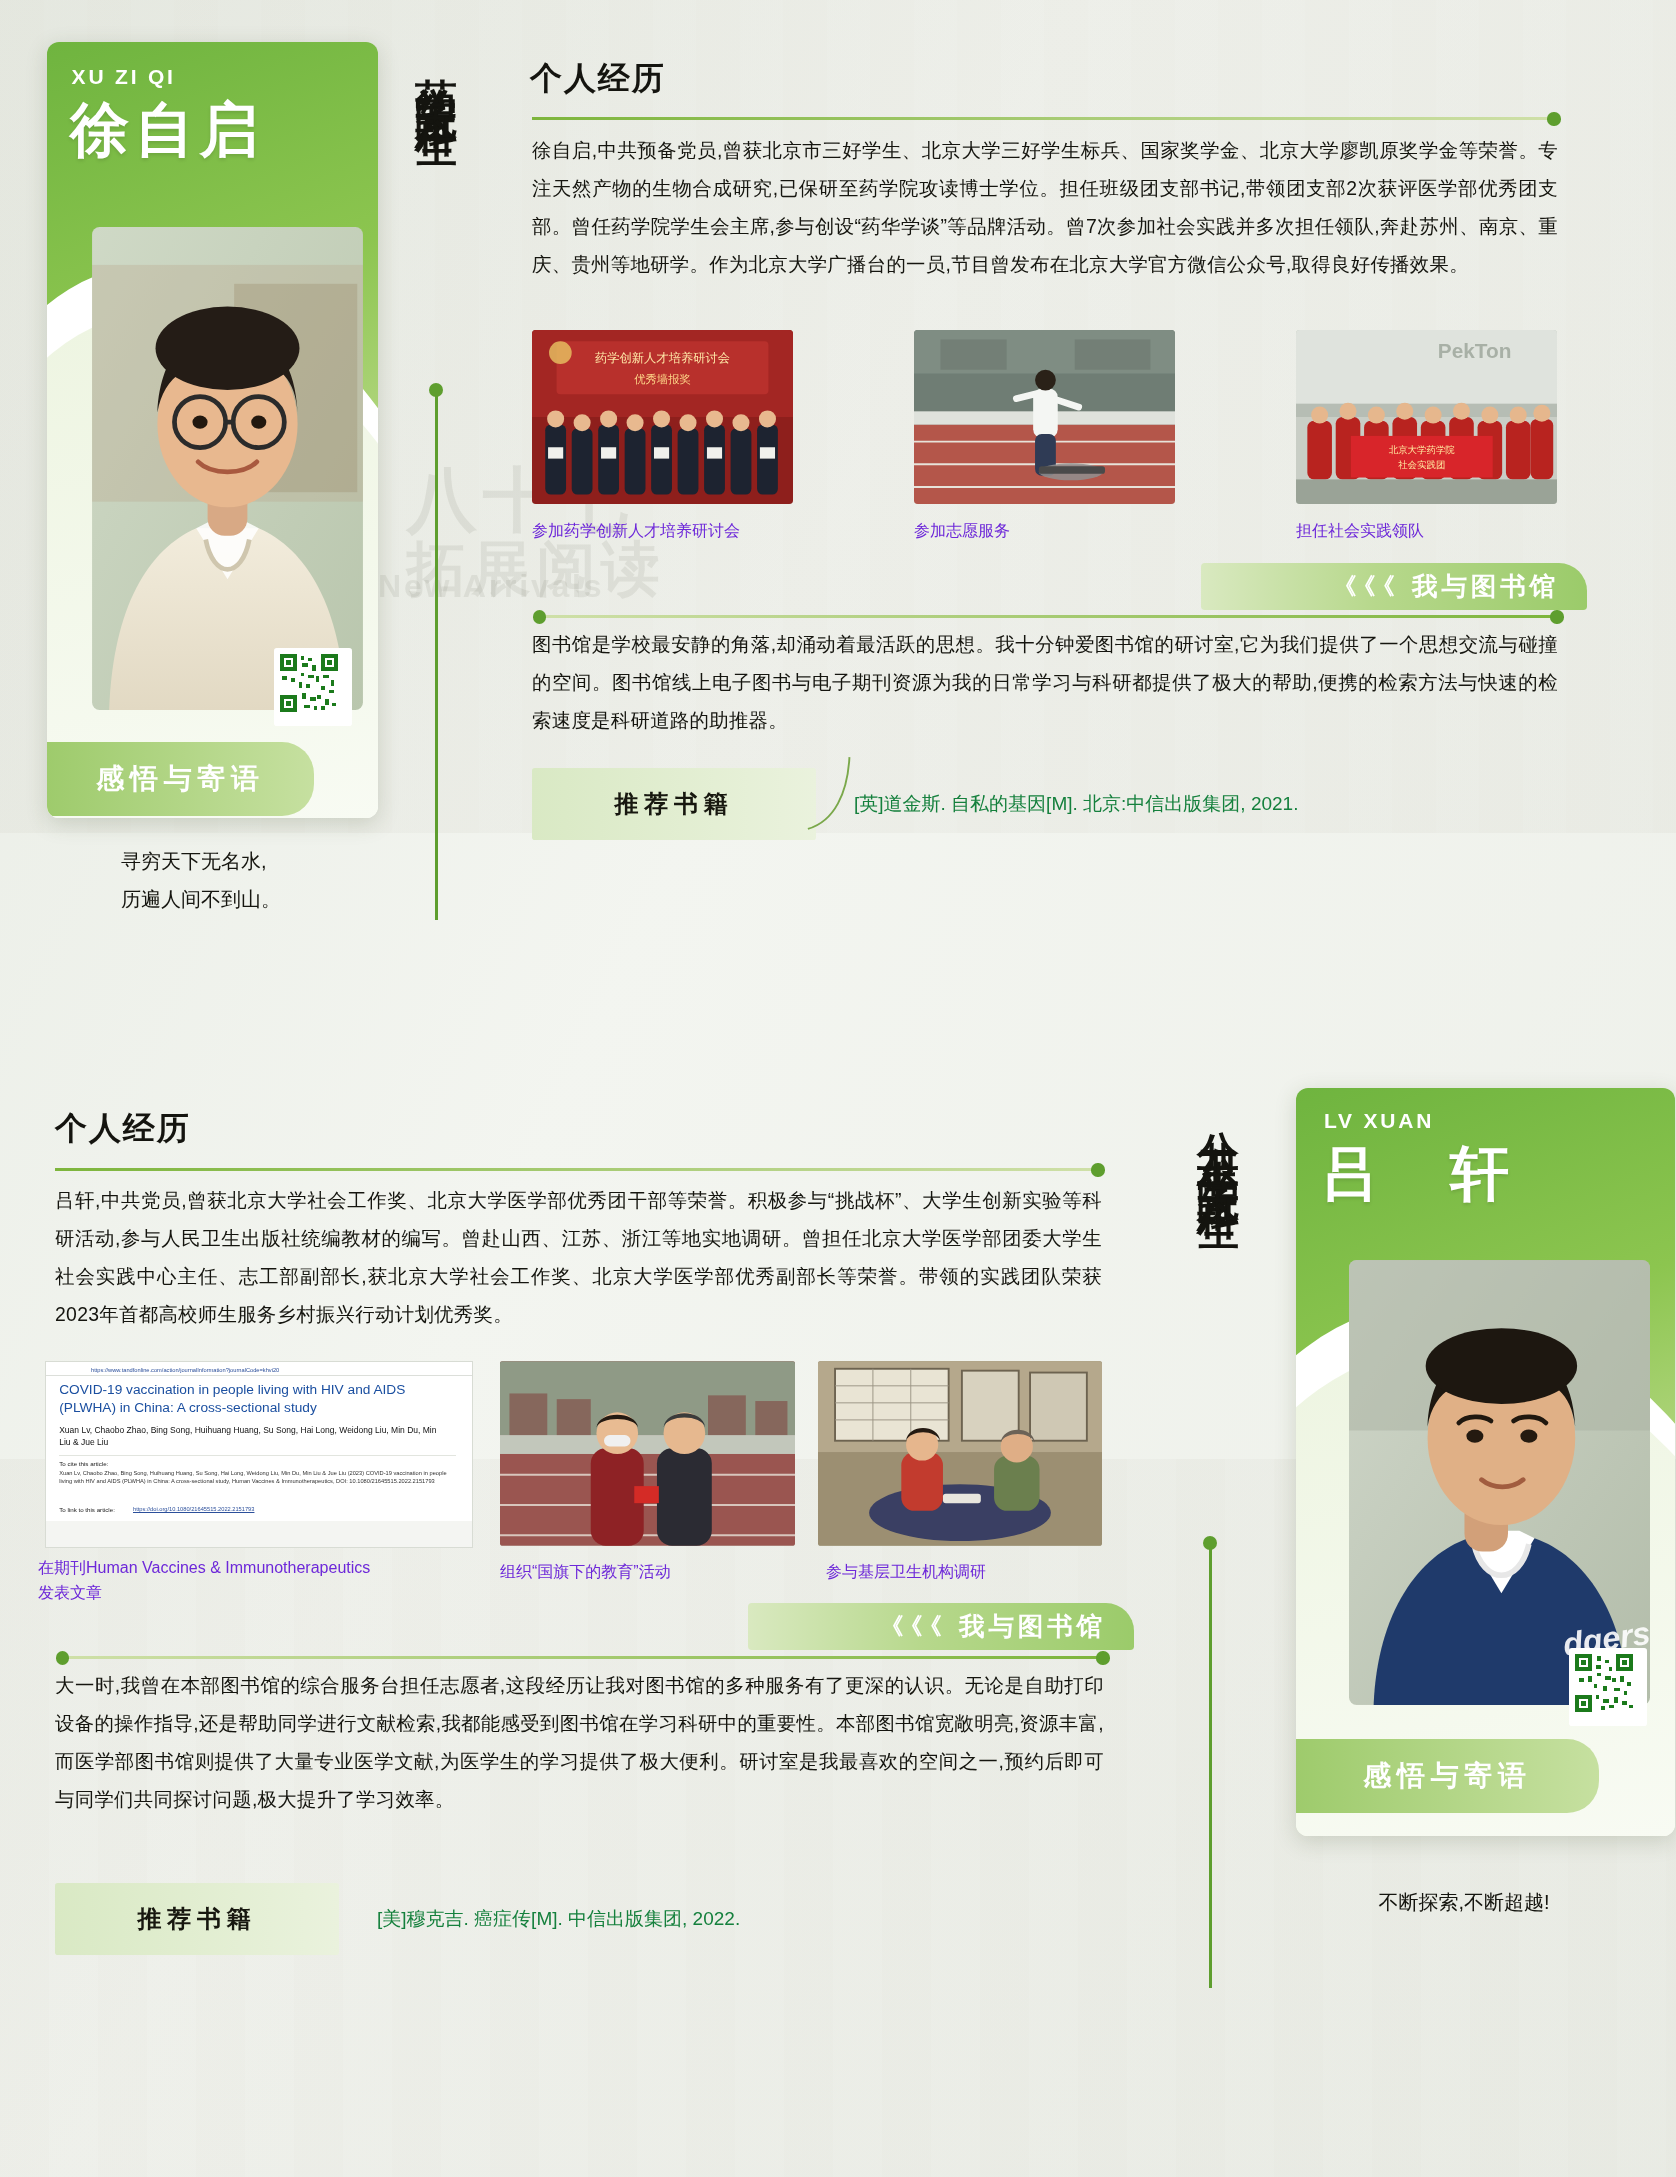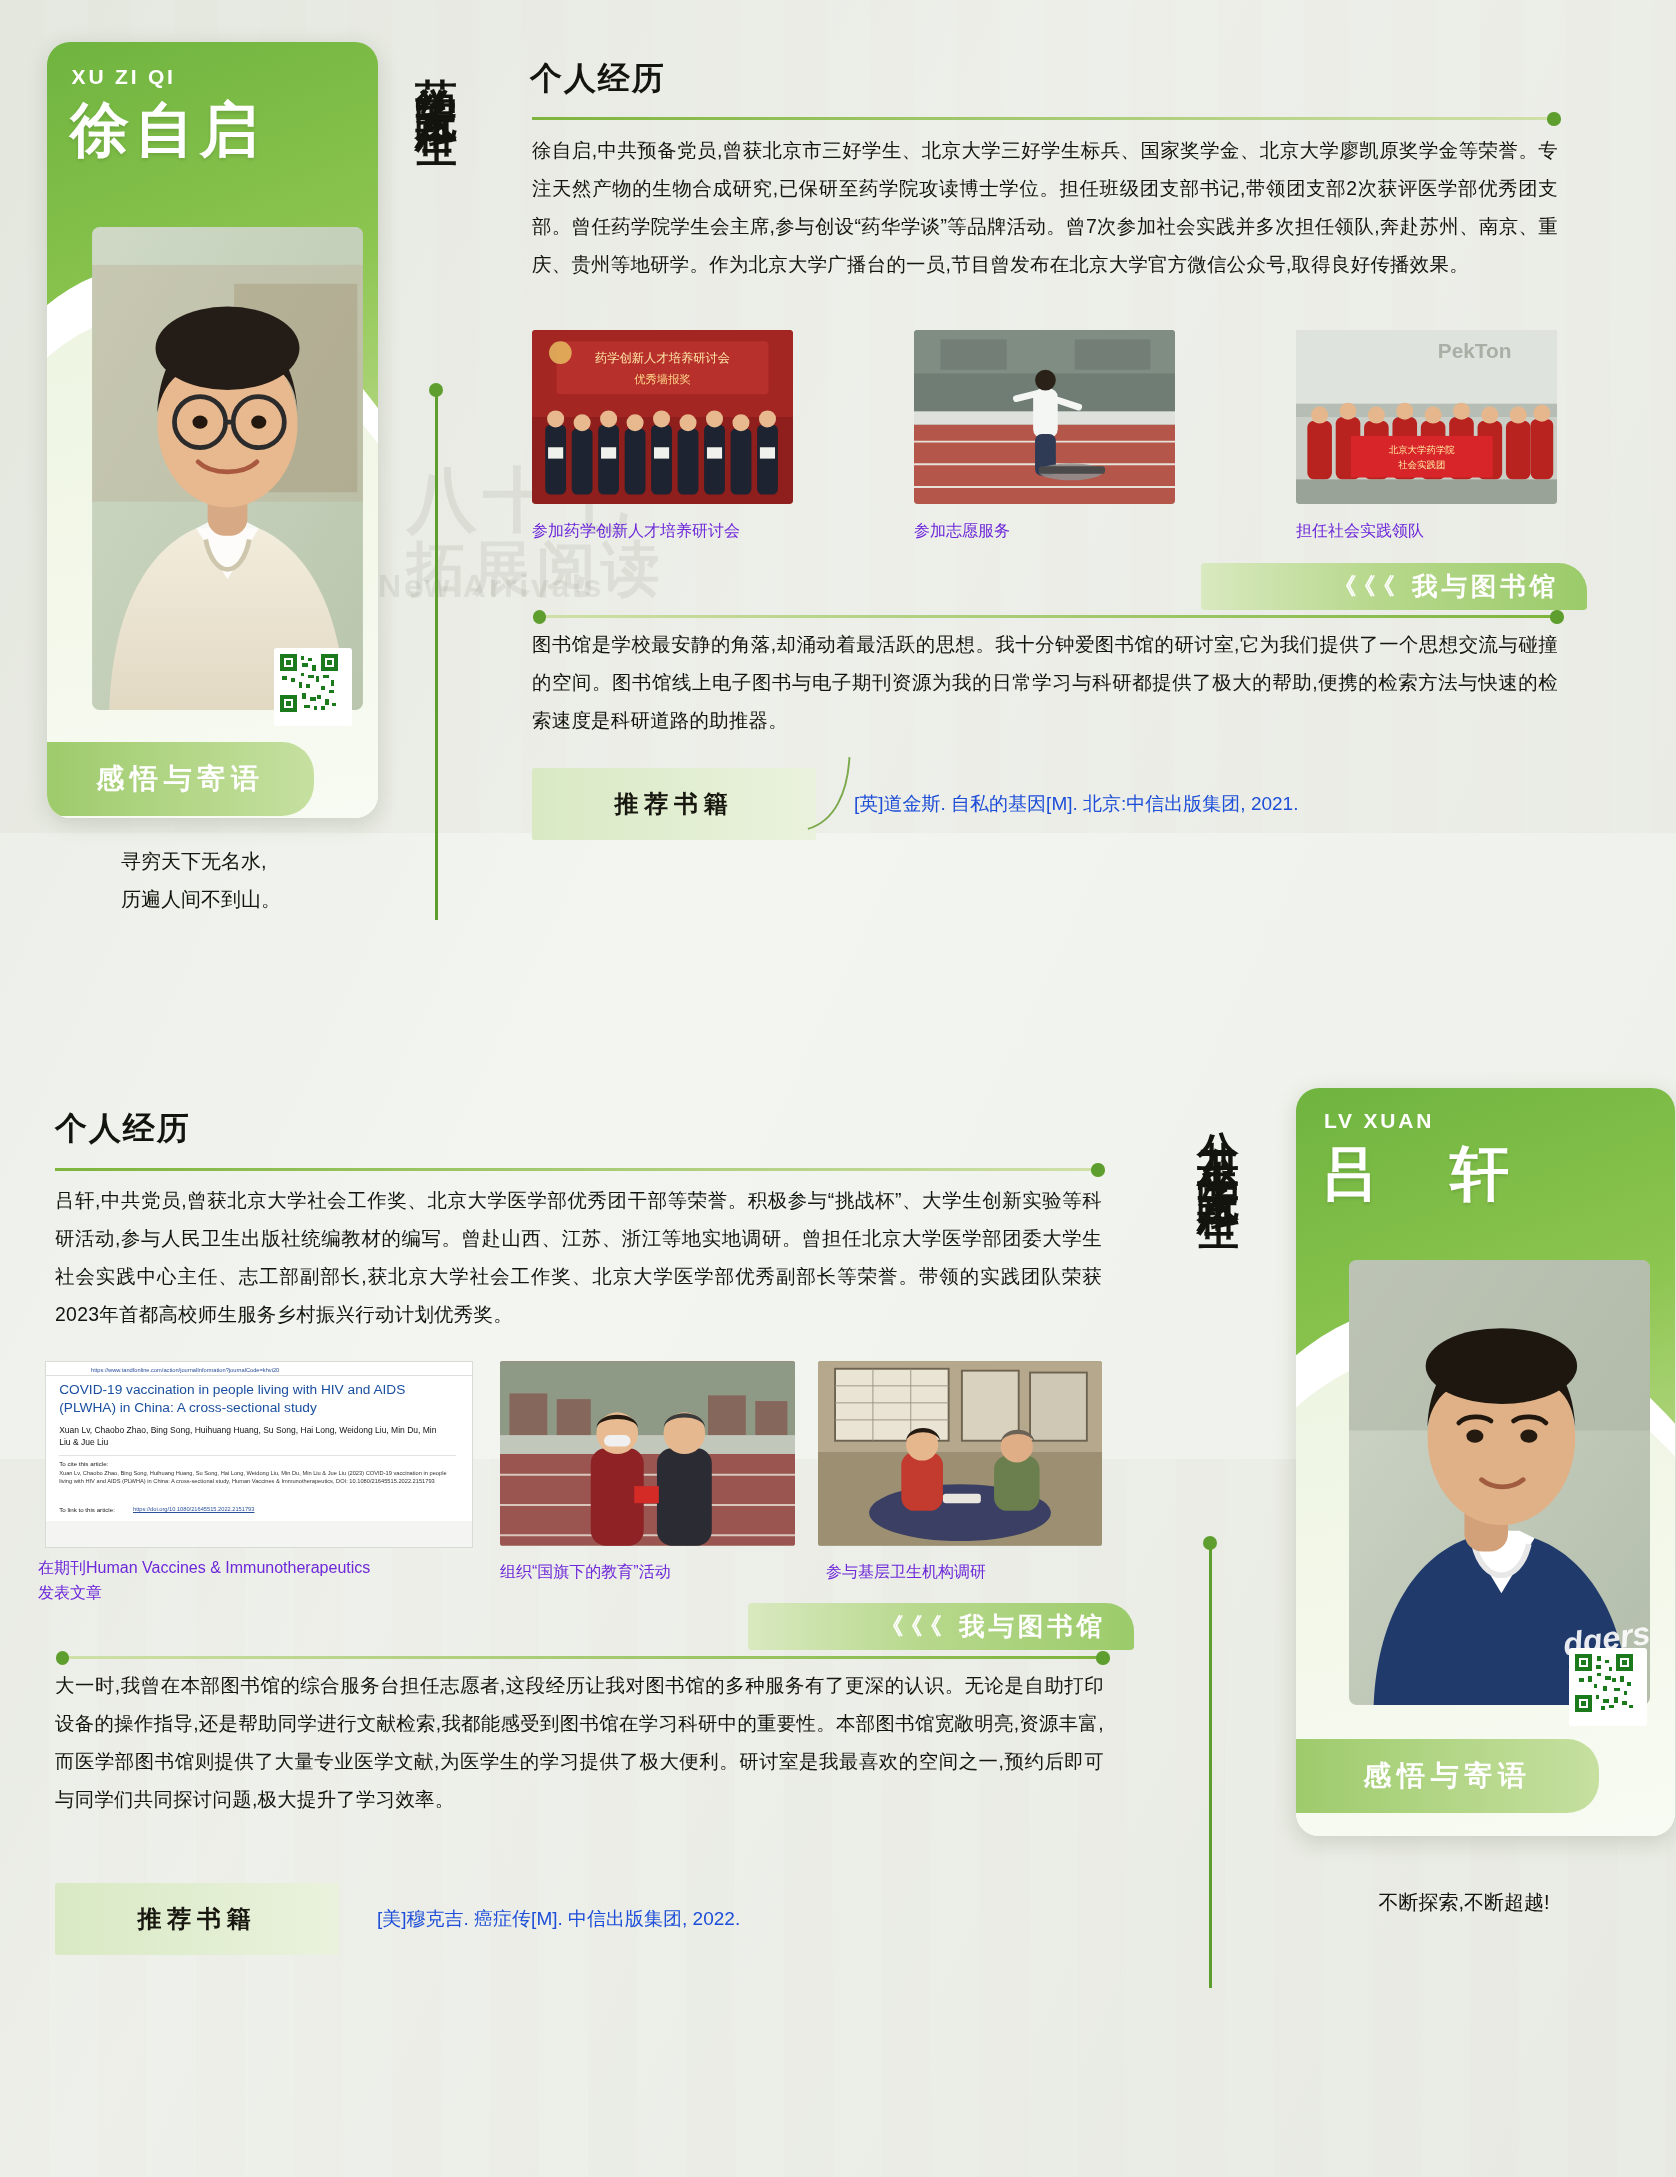--- a/index.html
+++ b/index.html
@@ -77,26 +77,26 @@
   
   .rec-wrap{display:flex;align-items:stretch;}
   .rec-tag{
     width:284px;background:linear-gradient(90deg,#d9e9c4,#eaf2dd);
     display:flex;align-items:center;justify-content:center;
     font-size:24px;font-weight:700;letter-spacing:5.7px;color:#17170f;
     border-radius:2.8px;
   }
   .rec-book{
     flex:1;display:flex;align-items:center;padding-left:38px;
-    font-size:19px;color:#1d4ed8;
+    font-size:19px;color:#15803d;
   }
 
   
   .card{
-    position:absolute;border-radius:23px;overflow:hidden;
+    position:absolute;border-radius:12px;overflow:hidden;
     background:linear-gradient(160deg,#6fb43f 0%,#8cc54f 35%,#cfe3a4 75%,#e7f0d6 100%);
     box-shadow:0 5.7px 21px rgba(60,80,40,.18);
   }
   .card .swoosh{
     position:absolute;left:-40%;top:28%;width:180%;height:120%;
     background:#ffffff;border-radius:50% 50% 0 0/ 60% 60% 0 0;
     transform:rotate(-11deg);
   }
   .card .swoosh2{
     position:absolute;left:-35%;top:34%;width:175%;height:120%;

